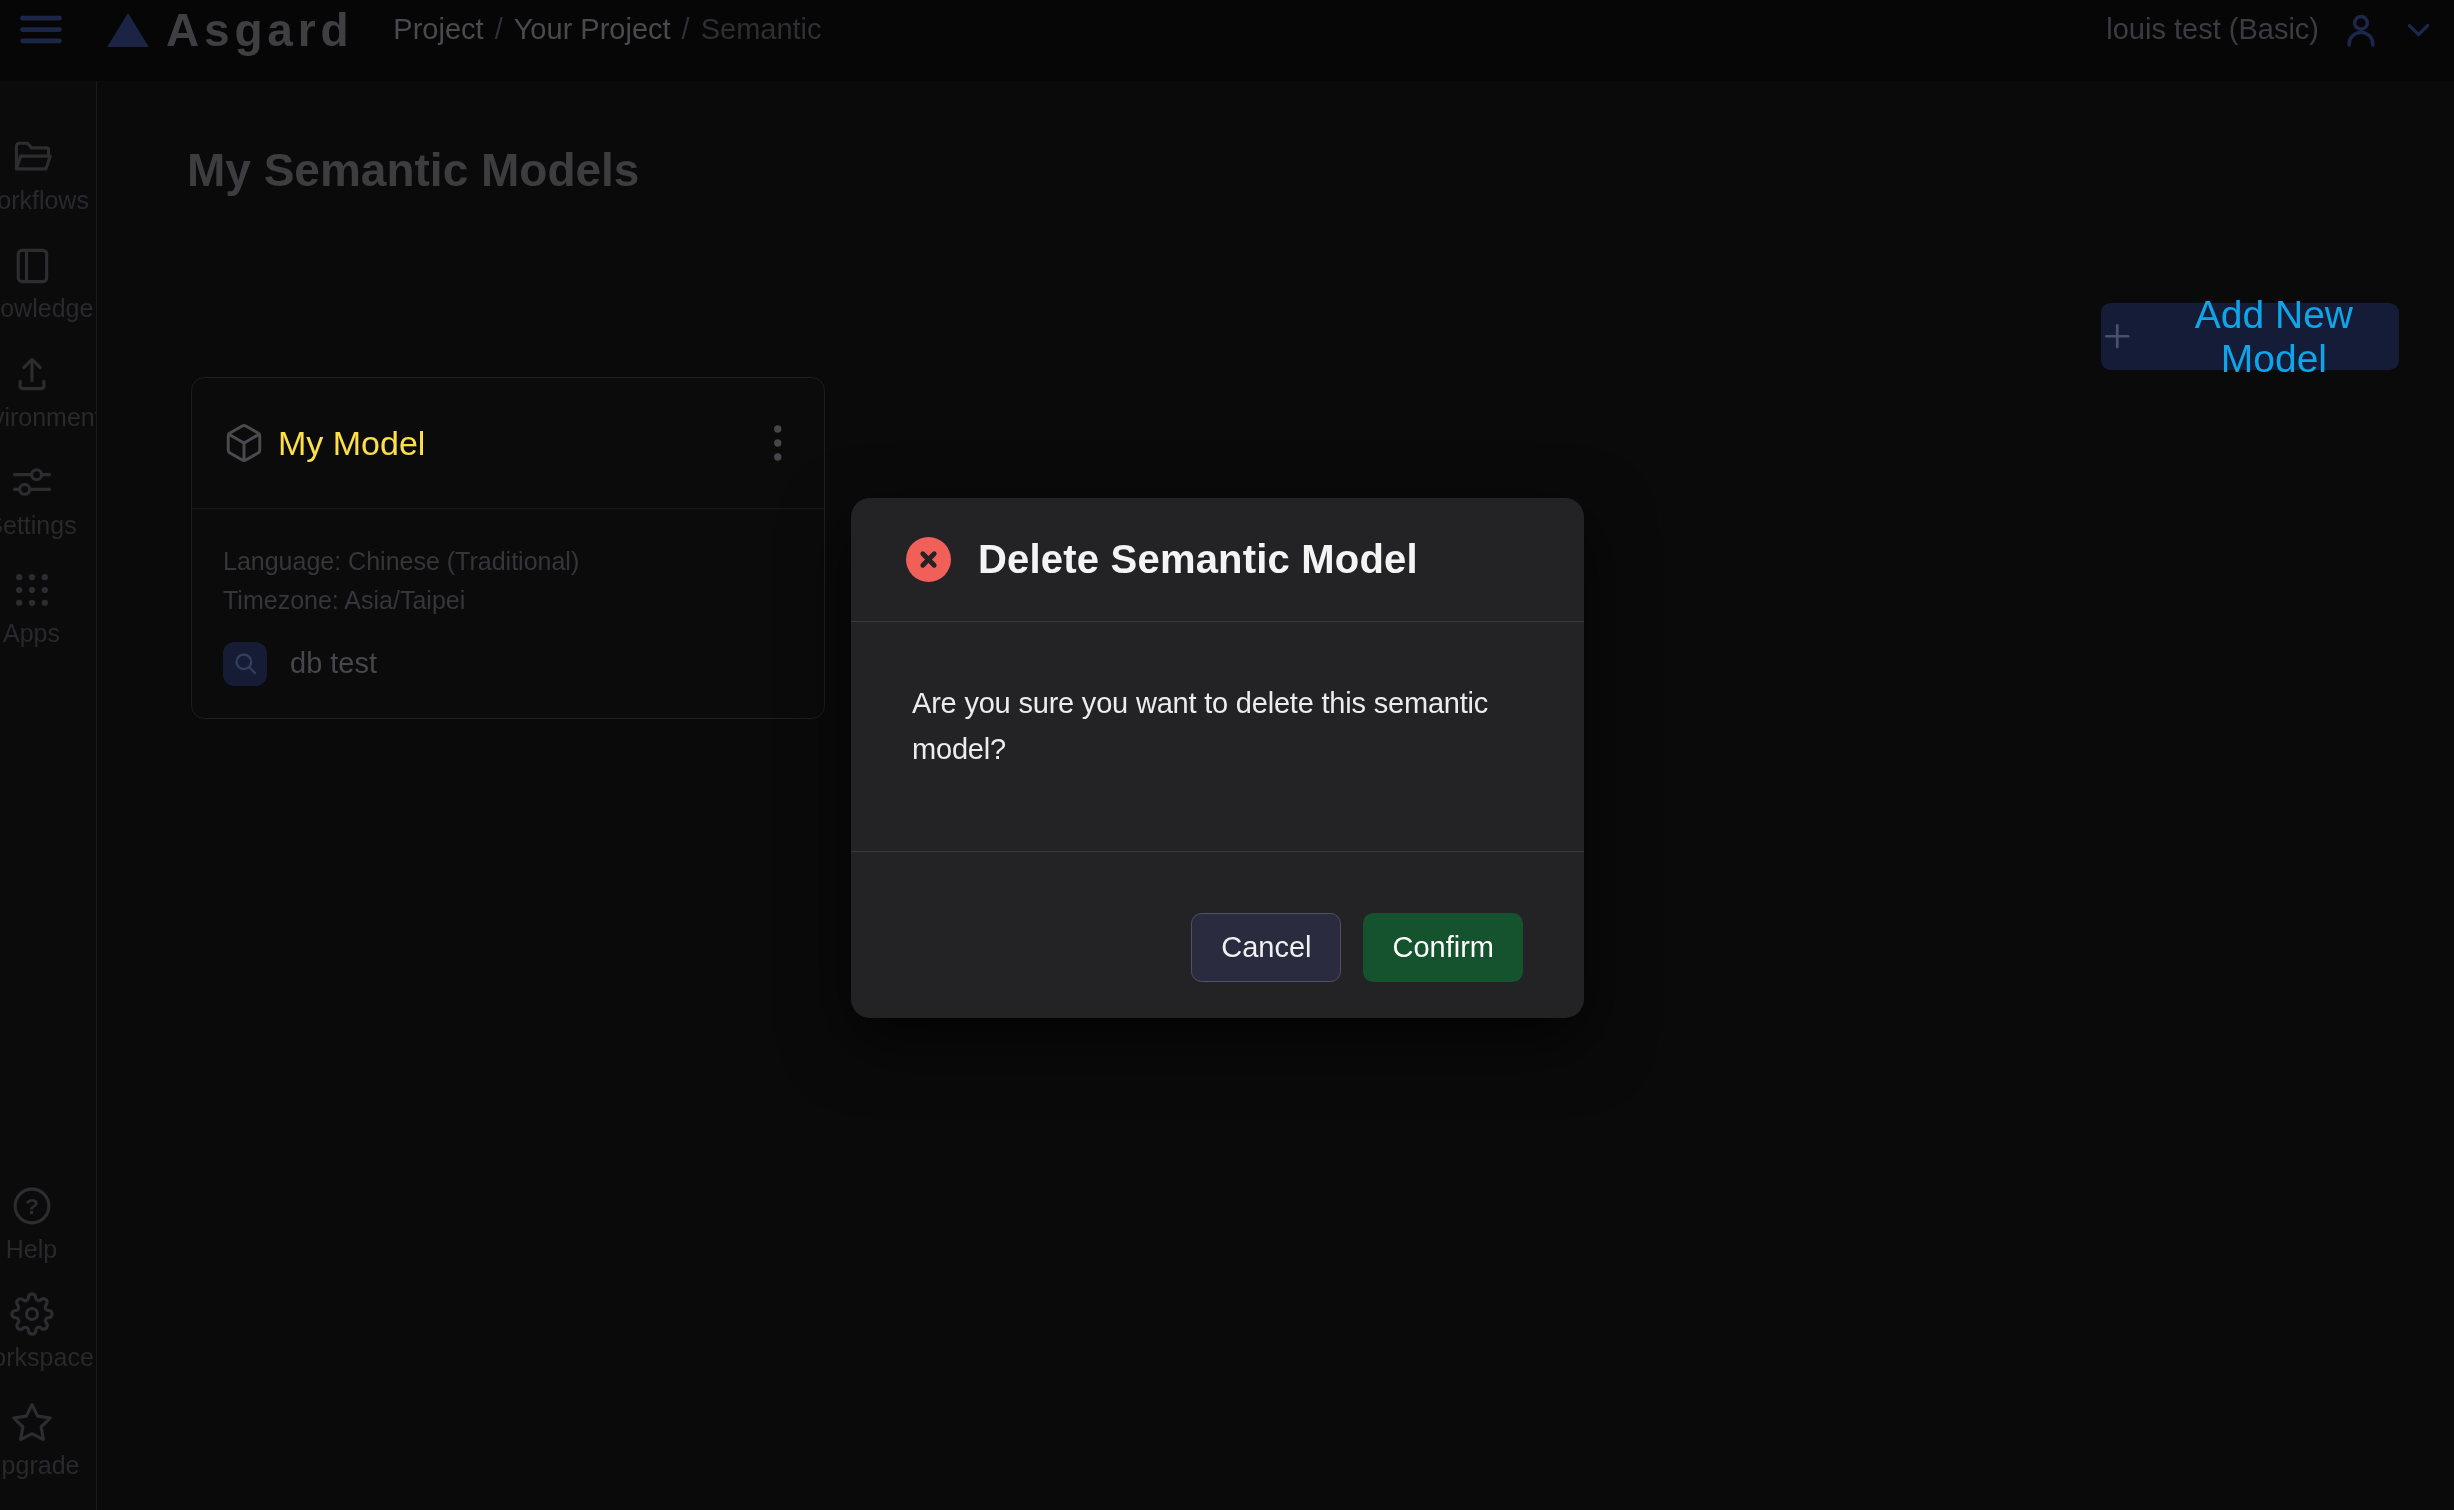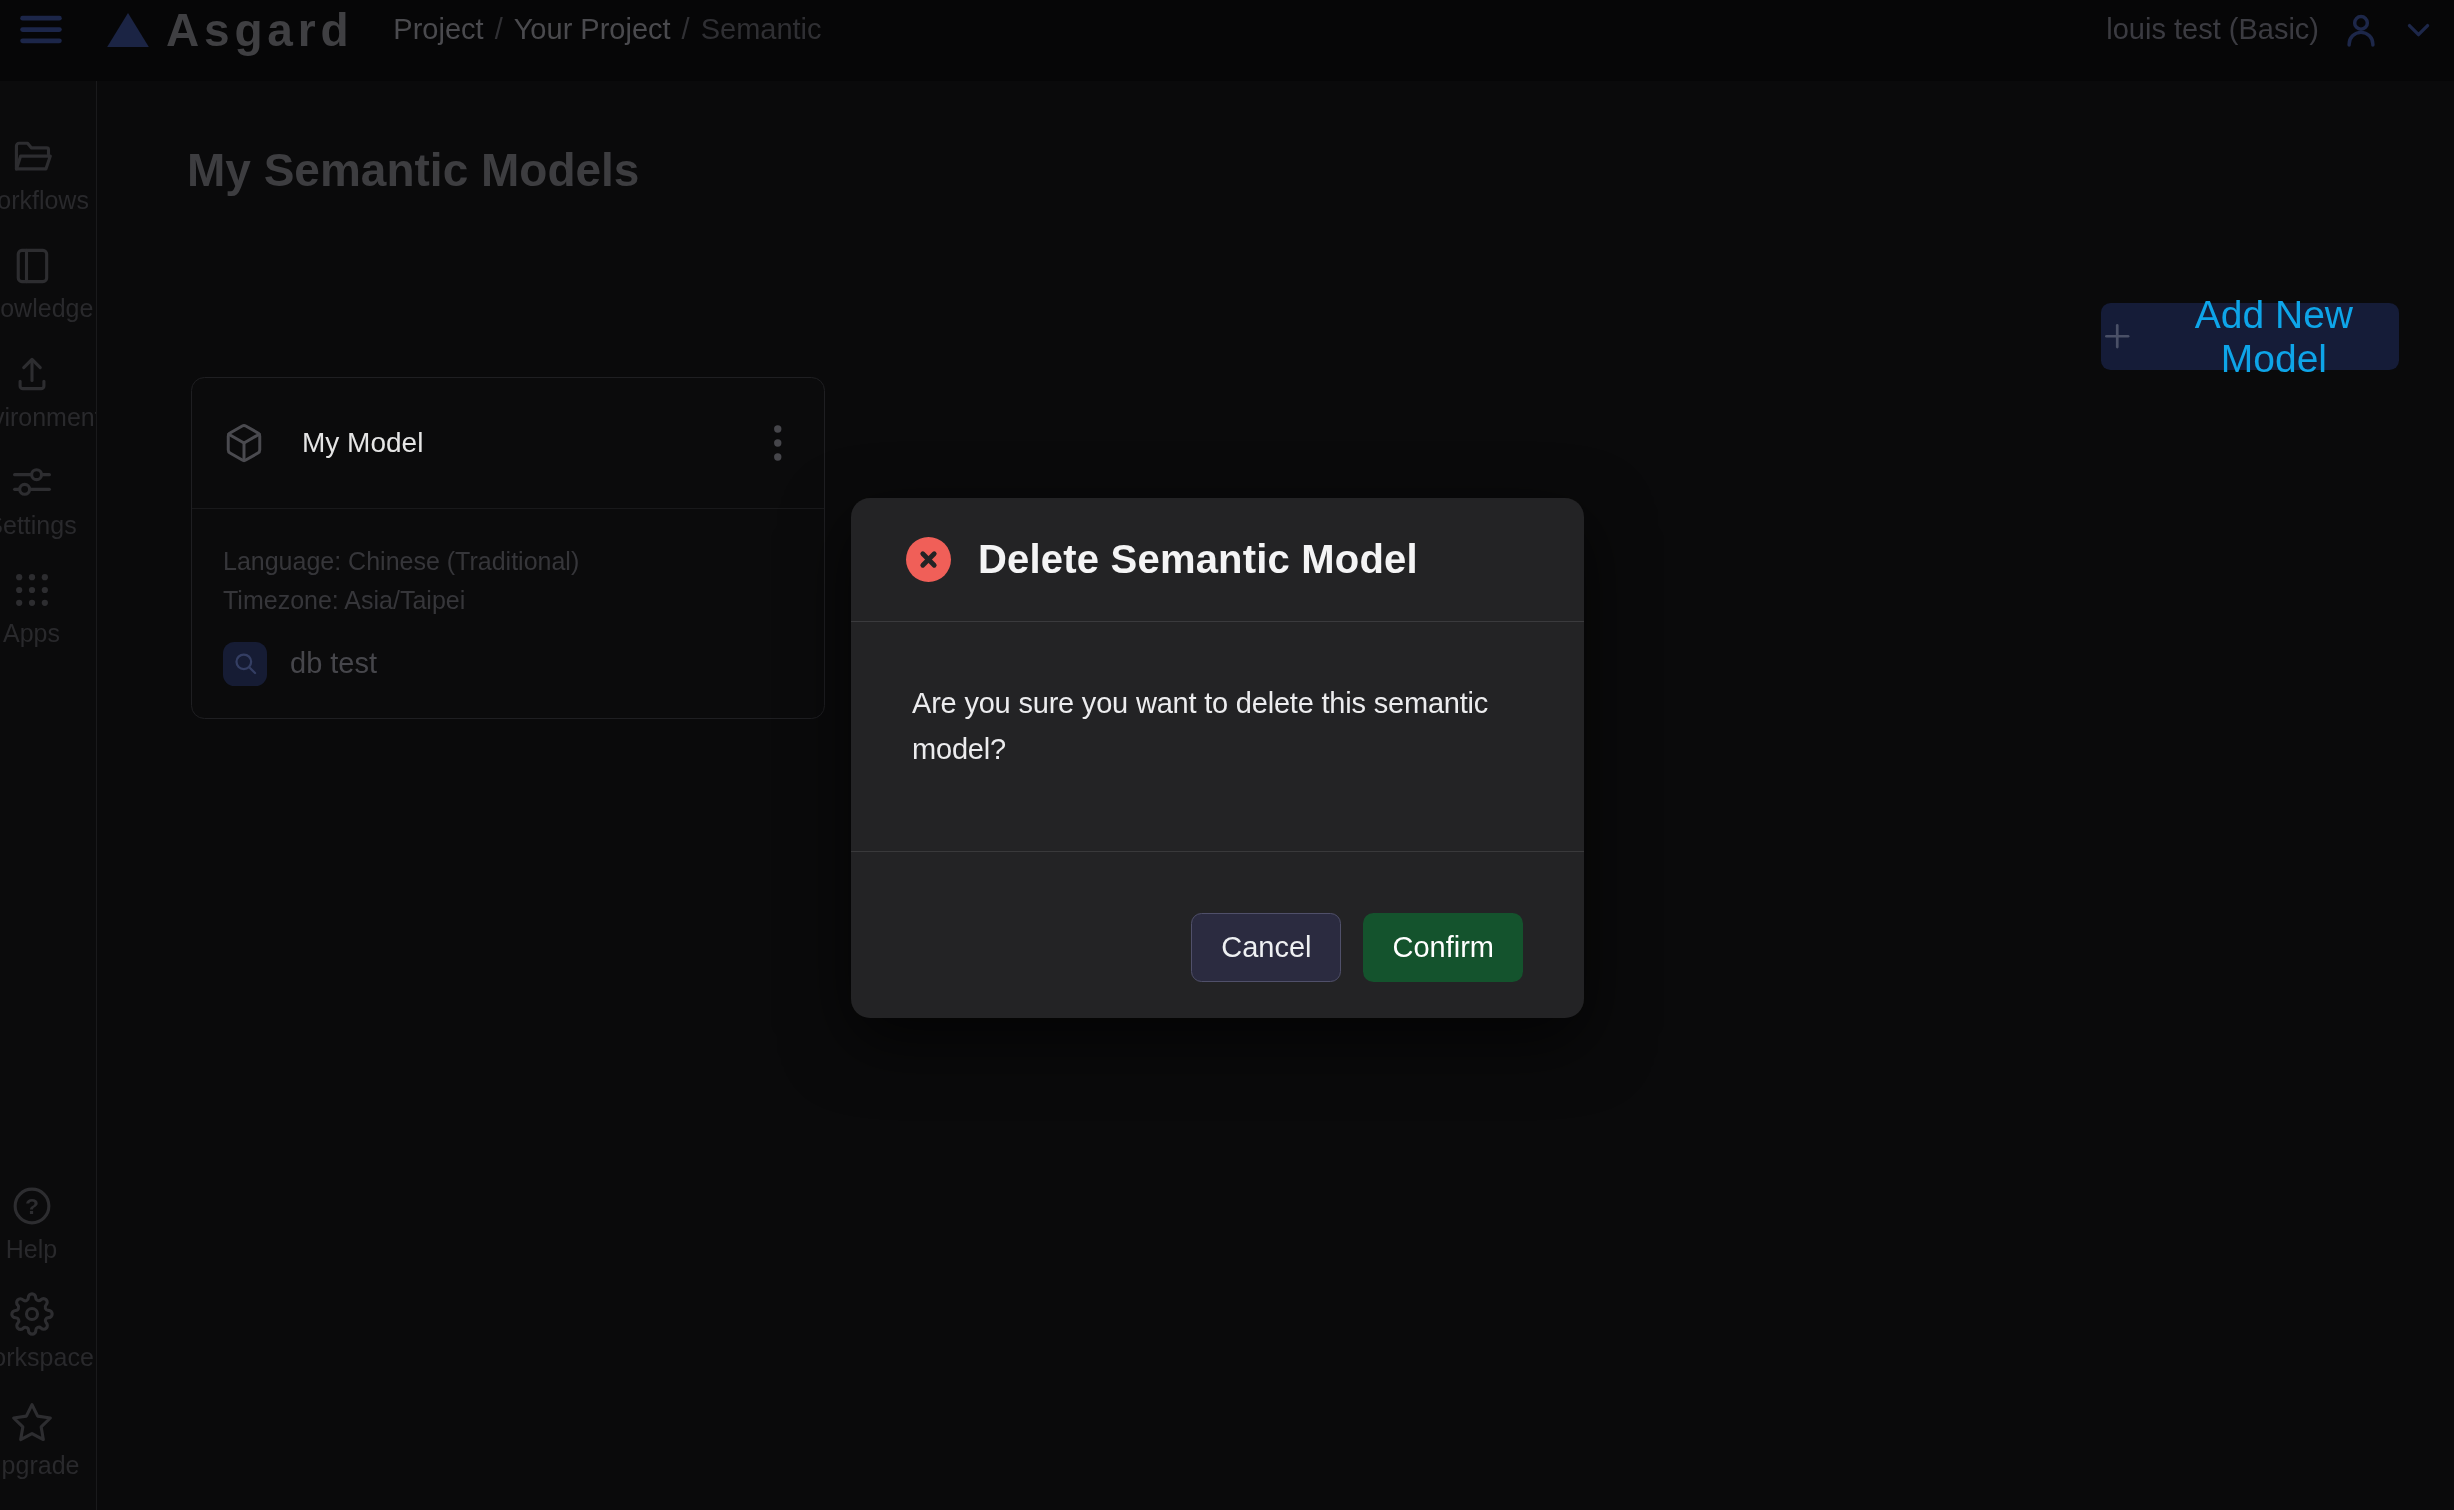--- a/index.html
+++ b/index.html
@@ -57,21 +57,21 @@
     display:flex; align-items:center; justify-content:center; gap:15.3px;
     font-family:inherit; font-size:39px; color:#0ea5e9;margin-top:44px;
   }
 
   .card {
     position:absolute; left:191px; top:377px; width:634px; height:342px;
     background:#0b0b0c; border:1.9px solid #1f1f22; border-radius:13.4px;
     display:flex; flex-direction:column;
   }
   .card-header { height:131px; display:flex; align-items:center; padding:0 31px; border-bottom:1.9px solid #19191b; }
-  .card-title { margin-left:37px; font-size:28px; font-weight:500; color:#e5e5e5; }
+  .card-title { margin-left:13px; font-size:34px; font-weight:500; color:#fde047; }
   .kebab-btn { margin-left:auto; background:none; border:none; cursor:pointer; padding:7.6px 9.6px; color:#46464b; }
   .card-body { padding:38px 31px 0; }
   .meta-line { font-size:25px; color:#36363a; line-height:29px; }
   .meta-line + .meta-line { margin-top:9.6px; }
   .ds-row { margin-top:27px; display:flex; align-items:center; cursor:pointer; }
   .ds-icon {
     width:44px; height:44px; border-radius:11.5px; background:#161c34;
     display:flex; align-items:center; justify-content:center; color:#343e63;
   }
   .ds-label { margin-left:23px; font-size:29px; color:#46464b; }

